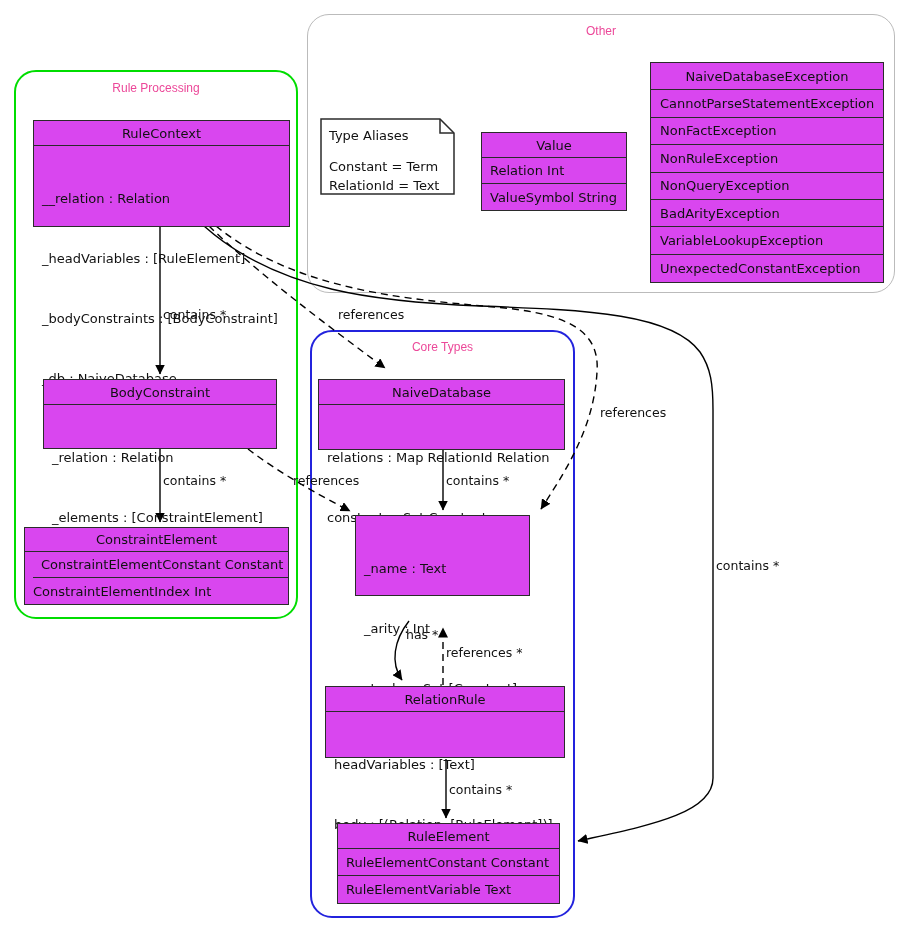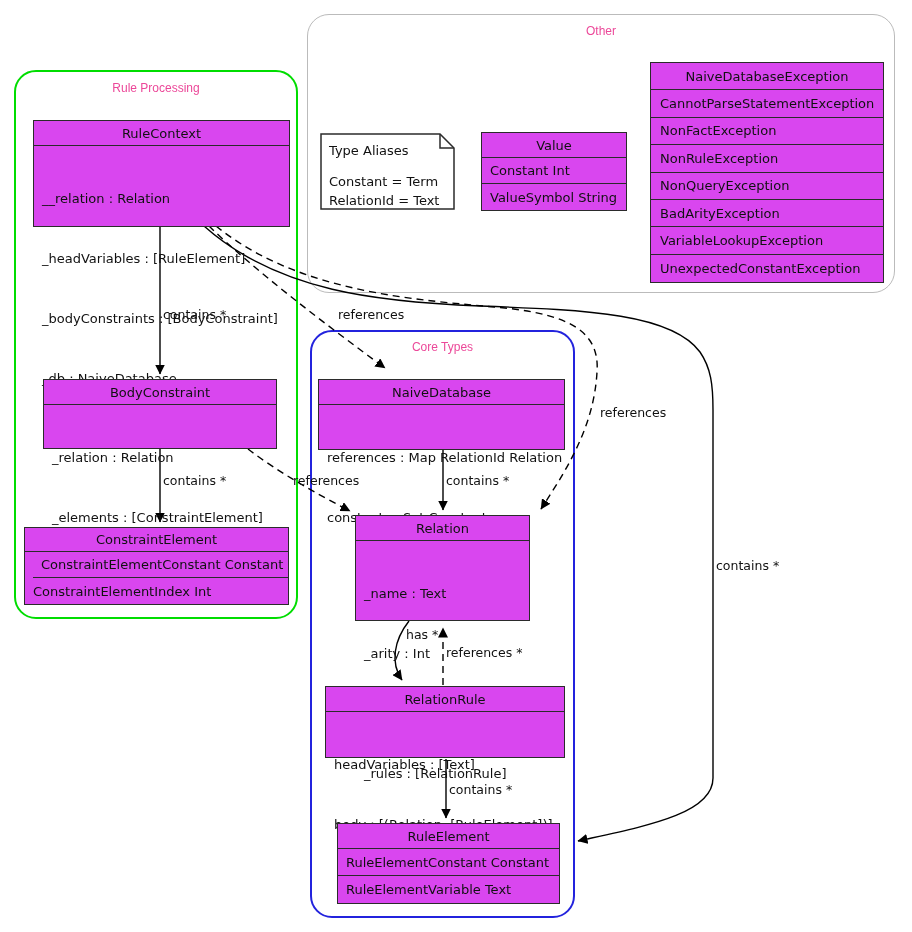--- a/index.html
+++ b/index.html
@@ -104,60 +104,59 @@
       <div>_elements : [ConstraintElement]</div>
     </div>
   </div>
 
   <div class="uml-box" style="left:24px; top:527px; width:265px;">
     <div class="uml-title" style="height:24px;">ConstraintElement</div>
     <div class="uml-row" style="height:26px;margin-left:8px;">ConstraintElementConstant Constant</div>
     <div class="uml-row" style="height:26px;">ConstraintElementIndex Int</div>
   </div>
 
-  <div class="note-box" style="left:320px; top:133px; width:136px; height:78px;">
+  <div class="note-box" style="left:320px; top:118px; width:136px; height:78px;">
     <svg width="136" height="78">
       <polygon points="1,1 120,1 134,15 134,76 1,76" fill="#ffffff" stroke="#2b2b2b" stroke-width="1.5"></polygon>
       <polyline points="120,1 120,15 134,15" fill="none" stroke="#2b2b2b" stroke-width="1.5"></polyline>
     </svg>
     <div class="note-text">
       <div>Type Aliases</div>
       <div style="height:12px;"></div>
       <div>Constant = Term</div>
       <div>RelationId = Text</div>
     </div>
   </div>
 
   <div class="uml-box" style="left:481px; top:132px; width:146px;">
     <div class="uml-title" style="height:25px;">Value</div>
-    <div class="uml-row" style="height:26px;">Constant Int</div>
+    <div class="uml-row" style="height:26px;">Relation Int</div>
     <div class="uml-row" style="height:26px;">ValueSymbol String</div>
   </div>
 
   <div class="uml-box" style="left:650px; top:62px; width:234px;">
     <div class="exc-row exc-title">NaiveDatabaseException</div>
     <div class="exc-row">CannotParseStatementException</div>
     <div class="exc-row">NonFactException</div>
     <div class="exc-row">NonRuleException</div>
     <div class="exc-row">NonQueryException</div>
     <div class="exc-row">BadArityException</div>
     <div class="exc-row">VariableLookupException</div>
     <div class="exc-row">UnexpectedConstantException</div>
   </div>
 
   <div class="uml-box" style="left:318px; top:379px; width:247px;">
     <div class="uml-title">NaiveDatabase</div>
     <div class="uml-attrs" style="height:44px;">
-      <div>references : Map RelationId Relation</div>
+      <div>relations : Map RelationId Relation</div>
       <div>constants : Set Constant</div>
     </div>
   </div>
 
   <div class="uml-box" style="left:355px; top:515px; width:175px;">
-    <div class="uml-title">Relation</div>
     <div class="uml-attrs" style="height:79px;">
       <div>_name : Text</div>
       <div>_arity : Int</div>
       <div>_tuples : Set [Constant]</div>
       <div>_rules : [RelationRule]</div>
     </div>
   </div>
 
   <div class="uml-box" style="left:325px; top:686px; width:240px;">
     <div class="uml-title">RelationRule</div>

